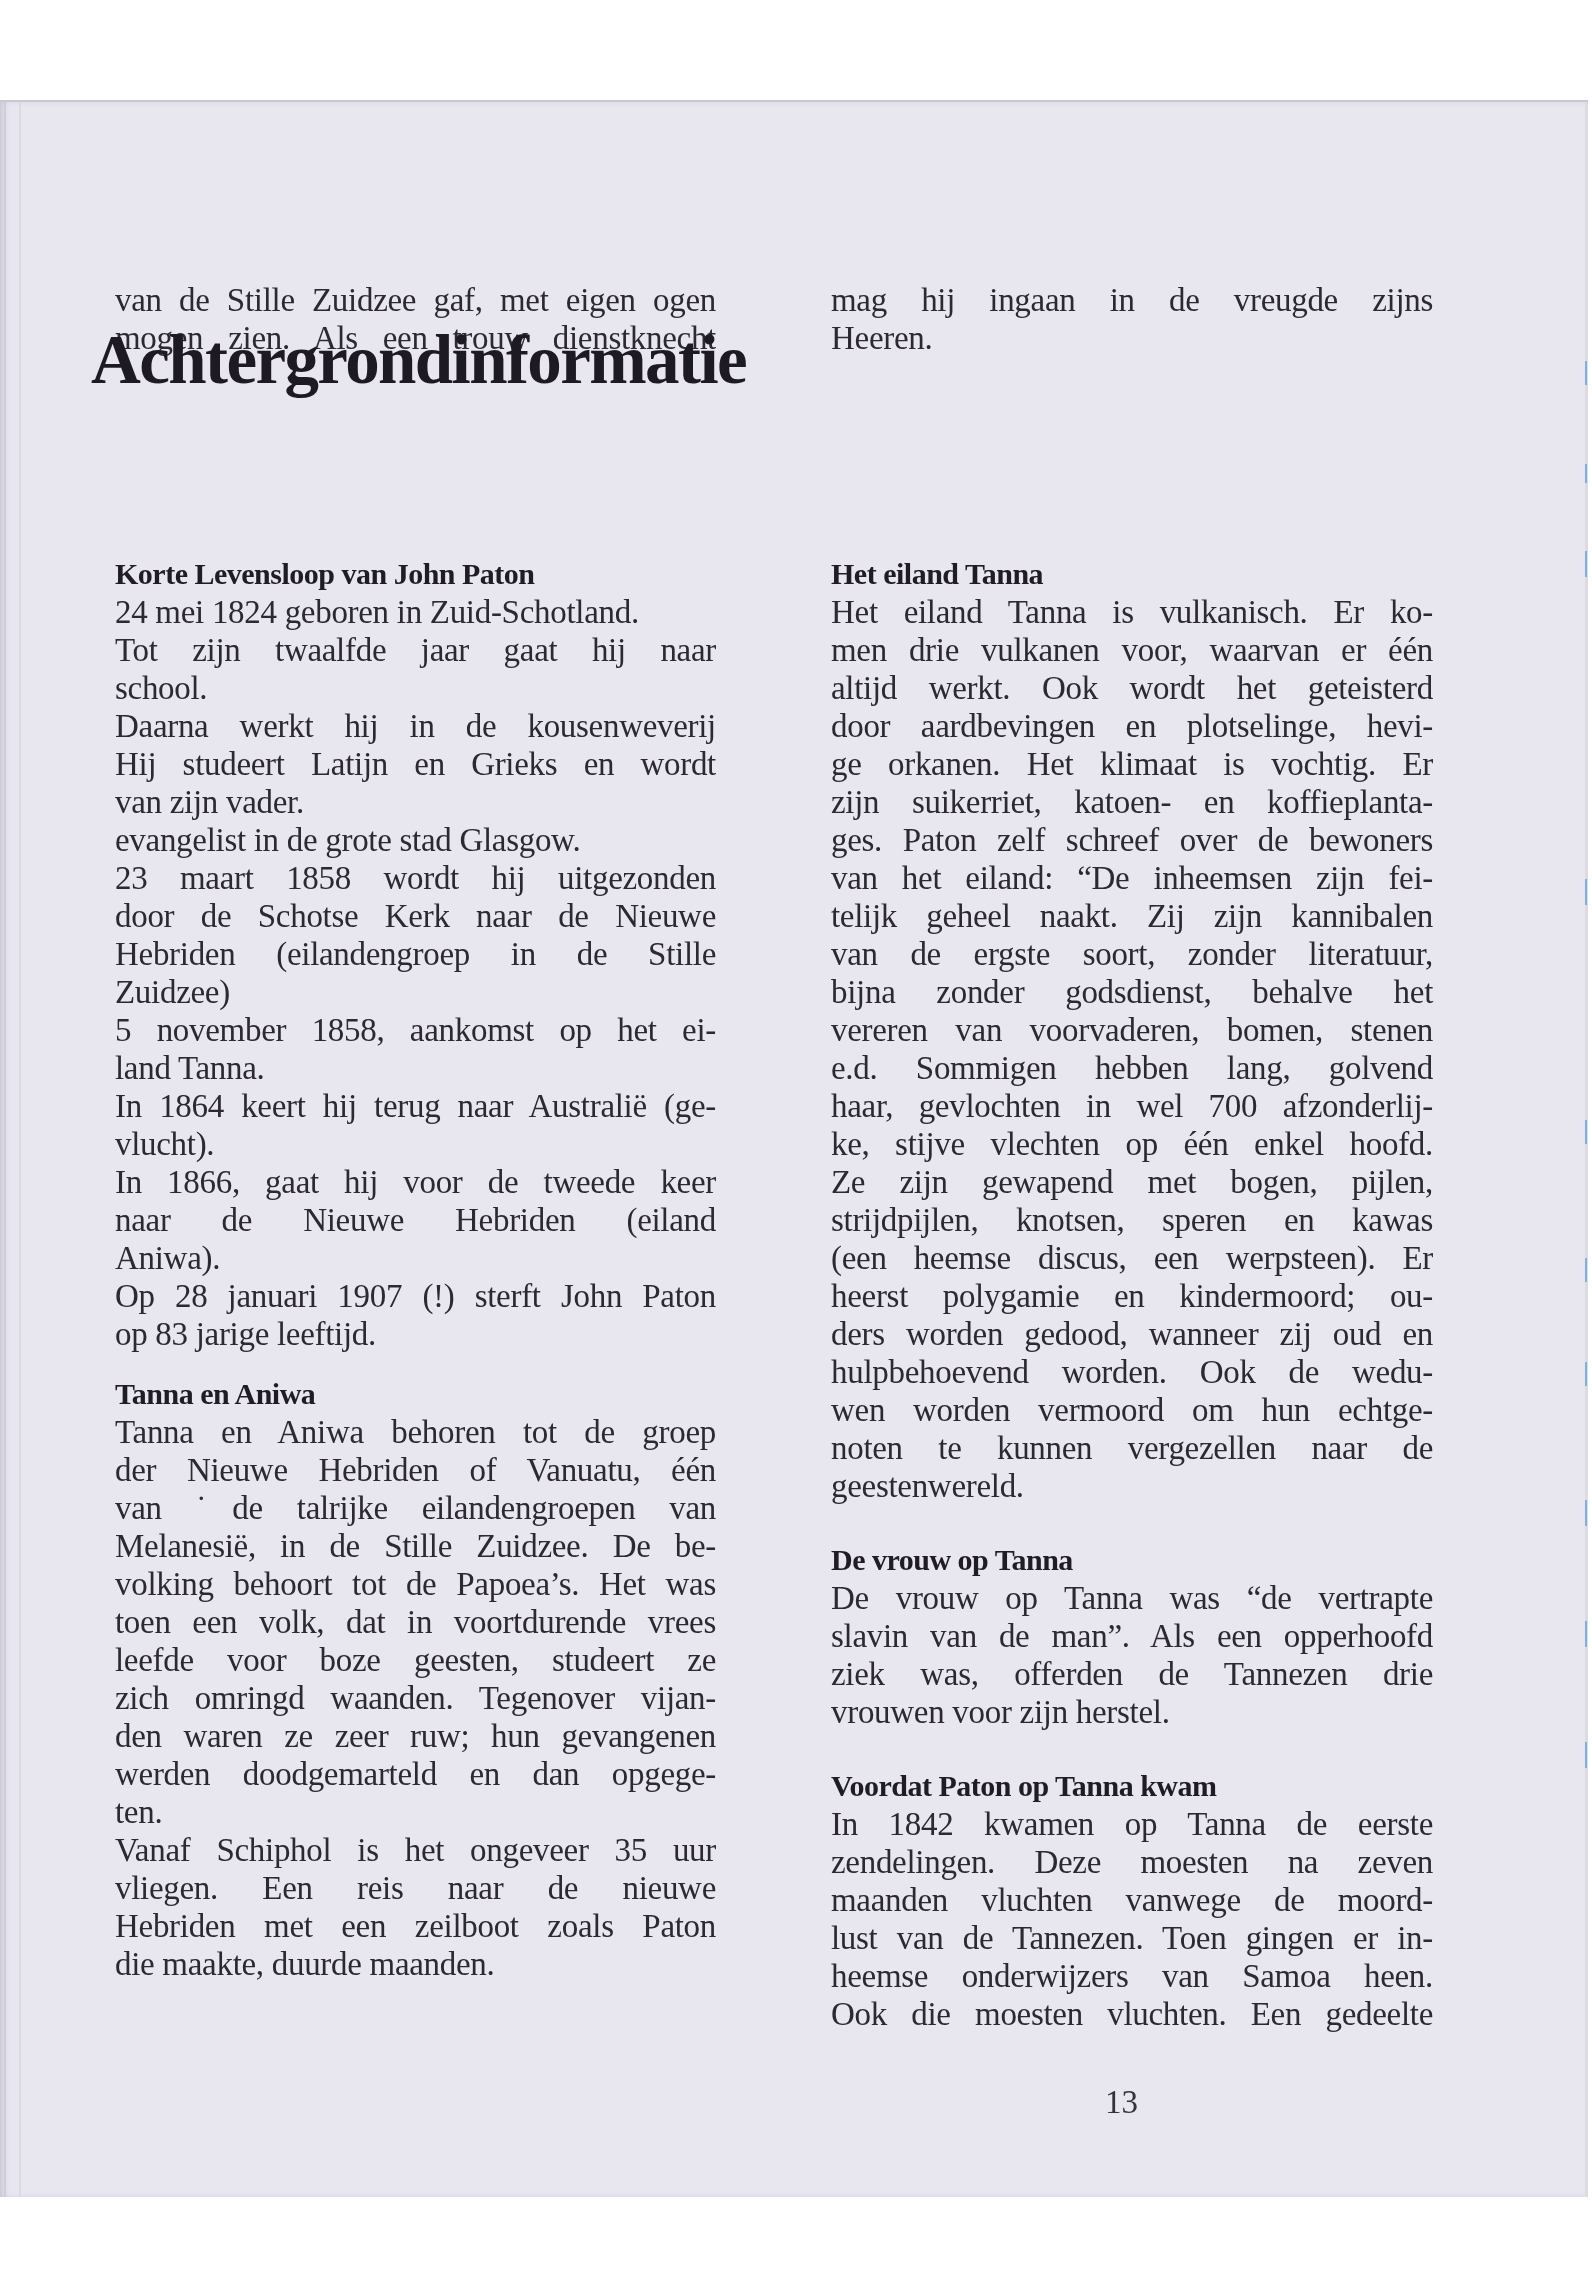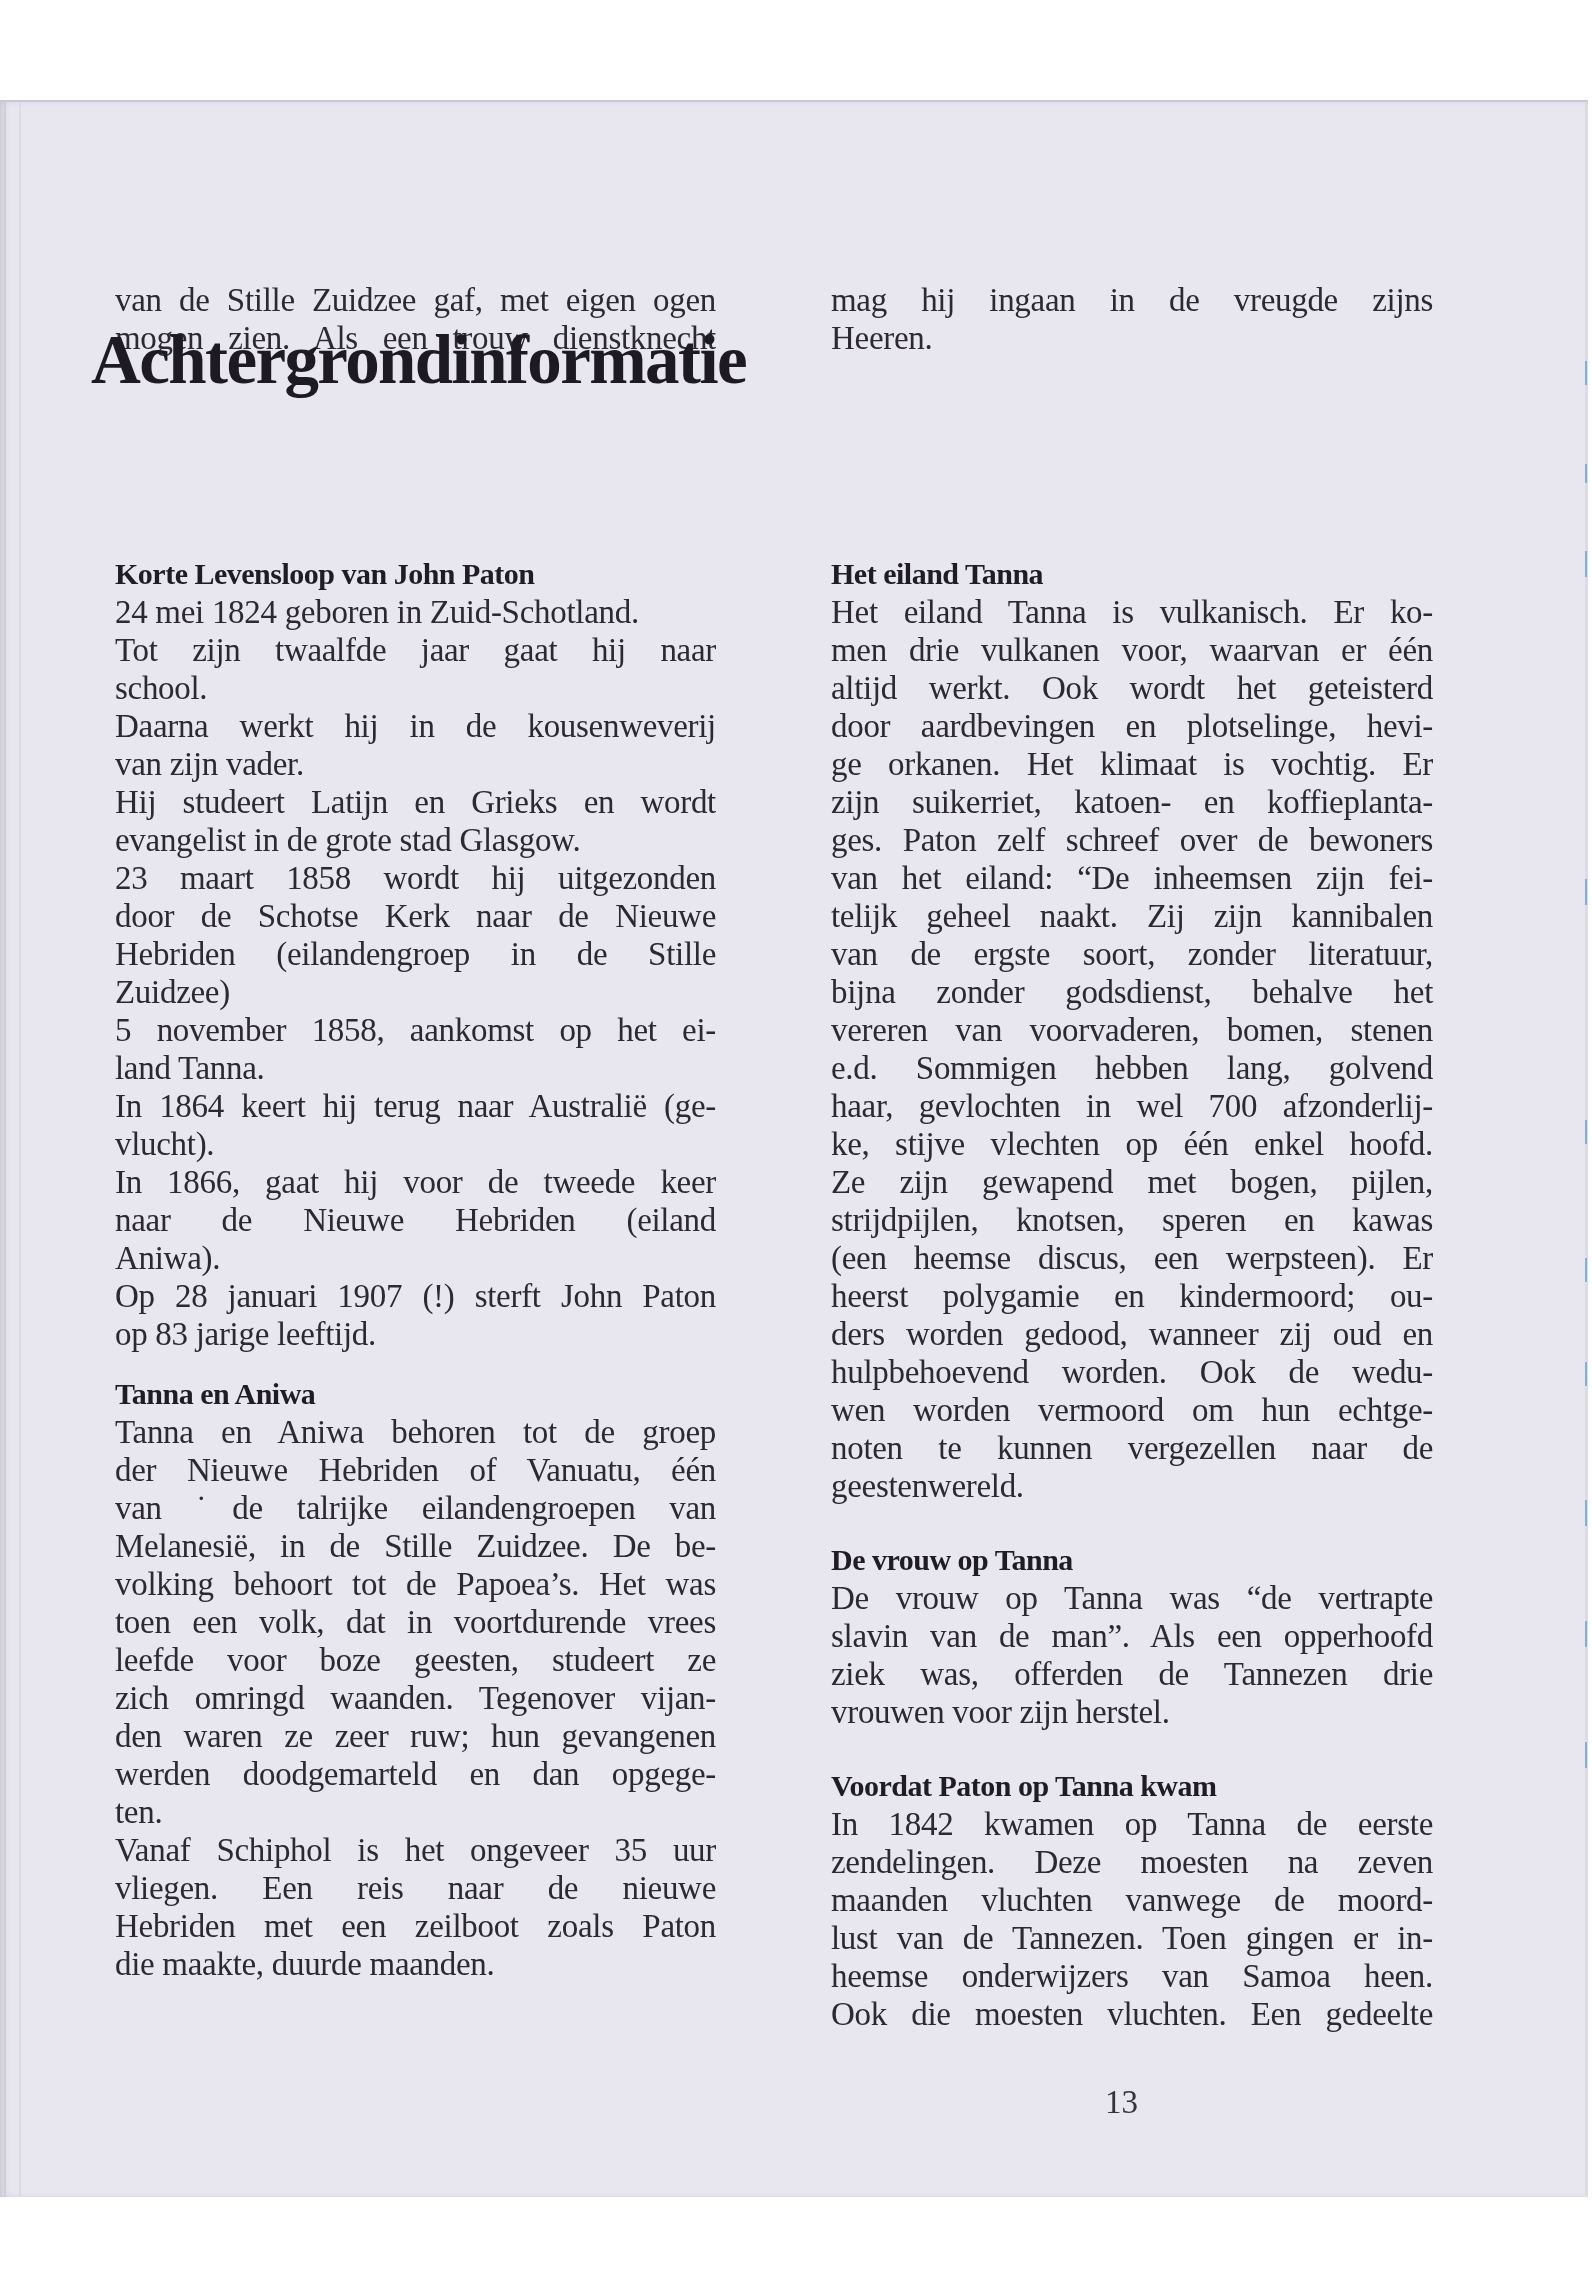--- a/index.html
+++ b/index.html
@@ -65,22 +65,22 @@
 </div>
 
 <div class="big-title">Achtergrondinformatie</div>
 
 <div class="col col-left" id="left-sections" style="top:555px">
     <div class="heading">Korte Levensloop van John Paton</div>
     <div class="line last">24 mei 1824 geboren in Zuid-Schotland.</div>
     <div class="line">Tot zijn twaalfde jaar gaat hij naar</div>
     <div class="line last">school.</div>
     <div class="line">Daarna werkt hij in de kousenweverij</div>
+    <div class="line">Hij studeert Latijn en Grieks en wordt</div>
     <div class="line last">van zijn vader.</div>
-    <div class="line">Hij studeert Latijn en Grieks en wordt</div>
     <div class="line last">evangelist in de grote stad Glasgow.</div>
     <div class="line">23 maart 1858 wordt hij uitgezonden</div>
     <div class="line">door de Schotse Kerk naar de Nieuwe</div>
     <div class="line">Hebriden (eilandengroep in de Stille</div>
     <div class="line last">Zuidzee)</div>
     <div class="line">5 november 1858, aankomst op het ei-</div>
     <div class="line last">land Tanna.</div>
     <div class="line">In 1864 keert hij terug naar Australië (ge-</div>
     <div class="line last">vlucht).</div>
     <div class="line">In 1866, gaat hij voor de tweede keer</div>

